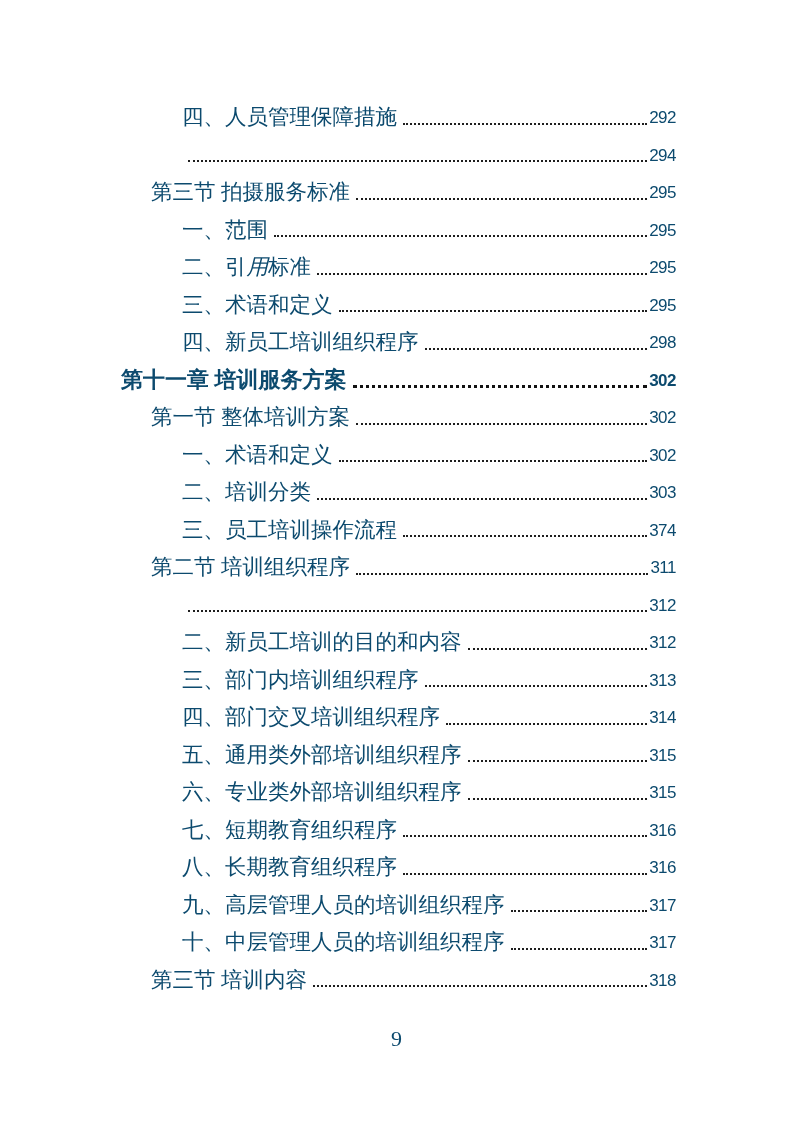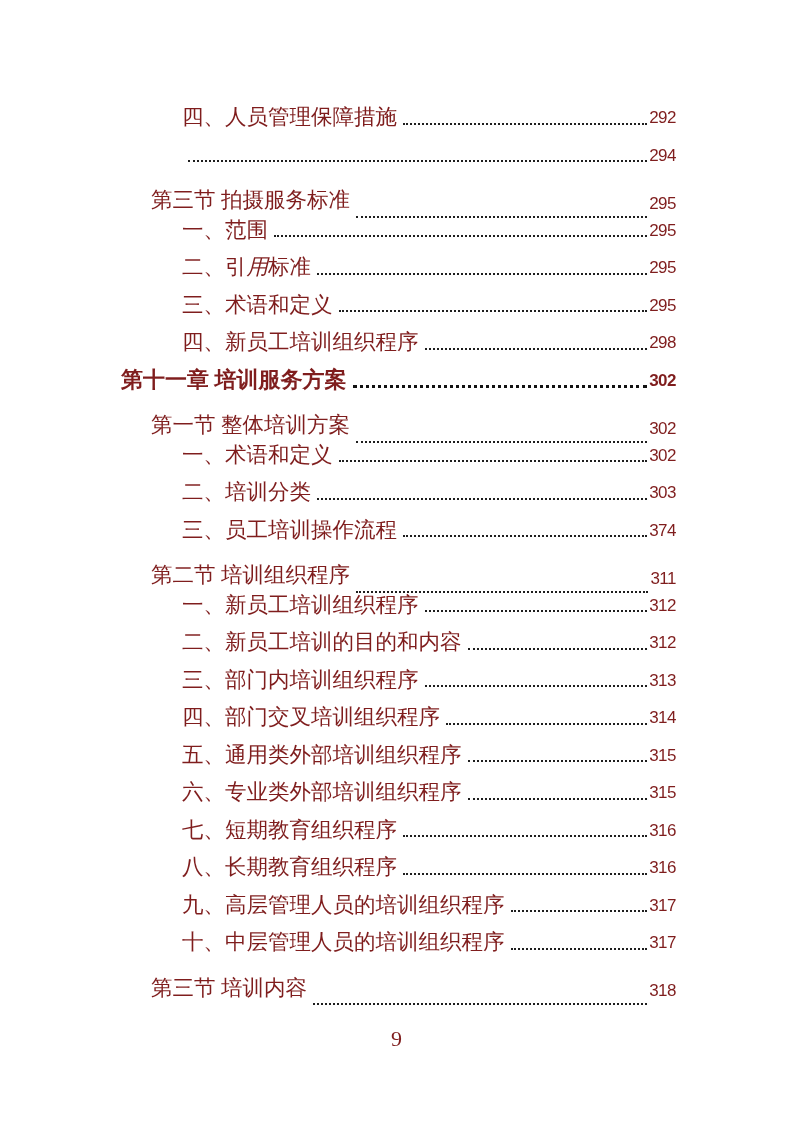--- a/index.html
+++ b/index.html
@@ -1,38 +1,38 @@
 <!DOCTYPE html>
 <html><head>
 <meta charset="utf-8">
 <style>
   html, body { margin: 0; padding: 0; background: #ffffff; }
   .page {
     position: relative;
     width: 793px;
     height: 1122px;
     background: #ffffff;
-    color: #7f1d1d;
+    color: #0c4a6e;
     font-family: "Liberation Serif", "DejaVu Serif", serif;
     overflow: hidden;
   }
   .toc {
     position: absolute;
     left: 121px;
     top: 99px;
     width: 555px;
   }
   .row {
     display: flex;
     align-items: center;
     height: 37.5px;
     font-size: 21.5px;
     line-height: 1;
   }
-  .row.section { padding-left: 30px; align-items: flex-end; }
+  .row.section { padding-left: 30px; }
   .row.item    { padding-left: 61px; }
   .row.chapter { font-weight: bold; font-size: 22px; }
   .label { white-space: pre; }
   .label .it { font-style: italic; }
   .dots {
     flex: 1 1 auto;
     min-width: 18px;
     height: 0;
     position: relative;
     top: 6px;
@@ -119,21 +119,20 @@
     <span class="label">三、员工培训操作流程</span>
     <span class="dots"></span>
     <span class="pg">374</span>
   </div>
       <div class="row section">
     <span class="label">第二节 培训组织程序</span>
     <span class="dots"></span>
     <span class="pg">311</span>
   </div>
       <div class="row item">
-    <span class="label">一、新员工培训组织程序</span>
     <span class="dots"></span>
     <span class="pg">312</span>
   </div>
       <div class="row item">
     <span class="label">二、新员工培训的目的和内容</span>
     <span class="dots"></span>
     <span class="pg">312</span>
   </div>
       <div class="row item">
     <span class="label">三、部门内培训组织程序</span>

